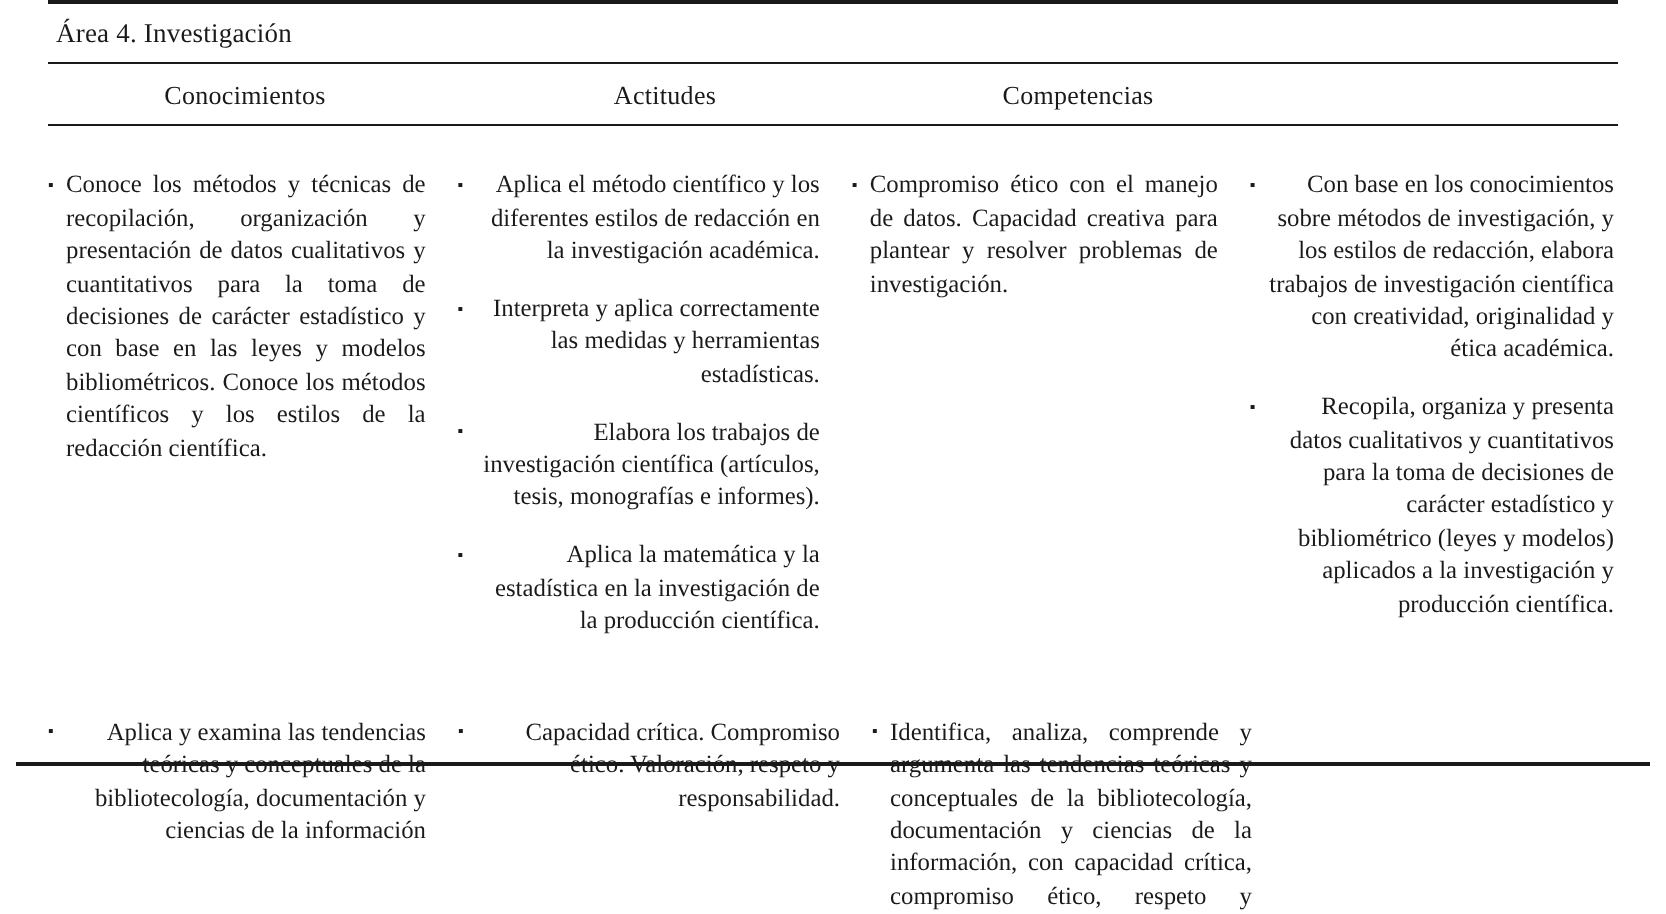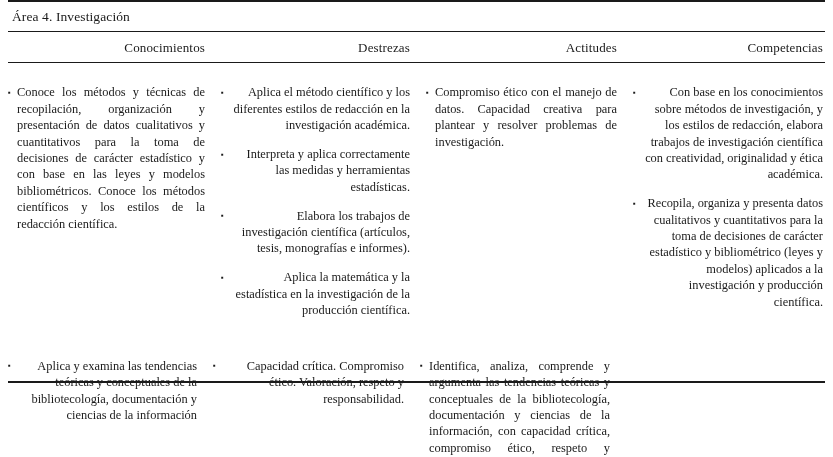--- a/index.html
+++ b/index.html
@@ -14,21 +14,21 @@
     font-family: "Liberation Serif", "DejaVu Serif", serif;
     color: #1a1a1a;
     overflow: hidden;
   }
 
   .sheet {
     position: relative;
     width: 833px;
     height: 392px;
     box-sizing: border-box;
-    padding: 0 8px;
+    padding: 0 24px;
   }
 
   
   .rule-thick {
     height: 0;
     border-top: 2px solid #1a1a1a;
   }
   .rule-thin {
     height: 0;
     border-top: 1px solid #1a1a1a;
@@ -49,21 +49,21 @@
 
   
   .header-band {
     height: 28px;
     display: flex;
     align-items: center;
     padding-top: 2px;
   }
   .col-head {
     font-size: 13px;
-    text-align: right;
+    text-align: center;
     letter-spacing: .15px;
   }
 
   
   .body-area {
     padding-top: 9px;
   }
   .row {
     display: flex;
     align-items: flex-start;
@@ -125,21 +125,20 @@
   <div class="rule-thick"></div>
 
   <div class="title-band">
     <span class="title-text">Área 4. Investigación</span>
   </div>
 
   <div class="rule-thin"></div>
 
   <div class="header-band">
     <div class="cell c1 head col-head">Conocimientos</div>
-    <div class="cell c2 head col-head">Destrezas</div>
     <div class="cell c3 head col-head">Actitudes</div>
     <div class="cell c4 head col-head">Competencias</div>
   </div>
 
   <div class="rule-thin"></div>
 
   <div class="body-area">
 
     <div class="row">
       <div class="cell c1">

